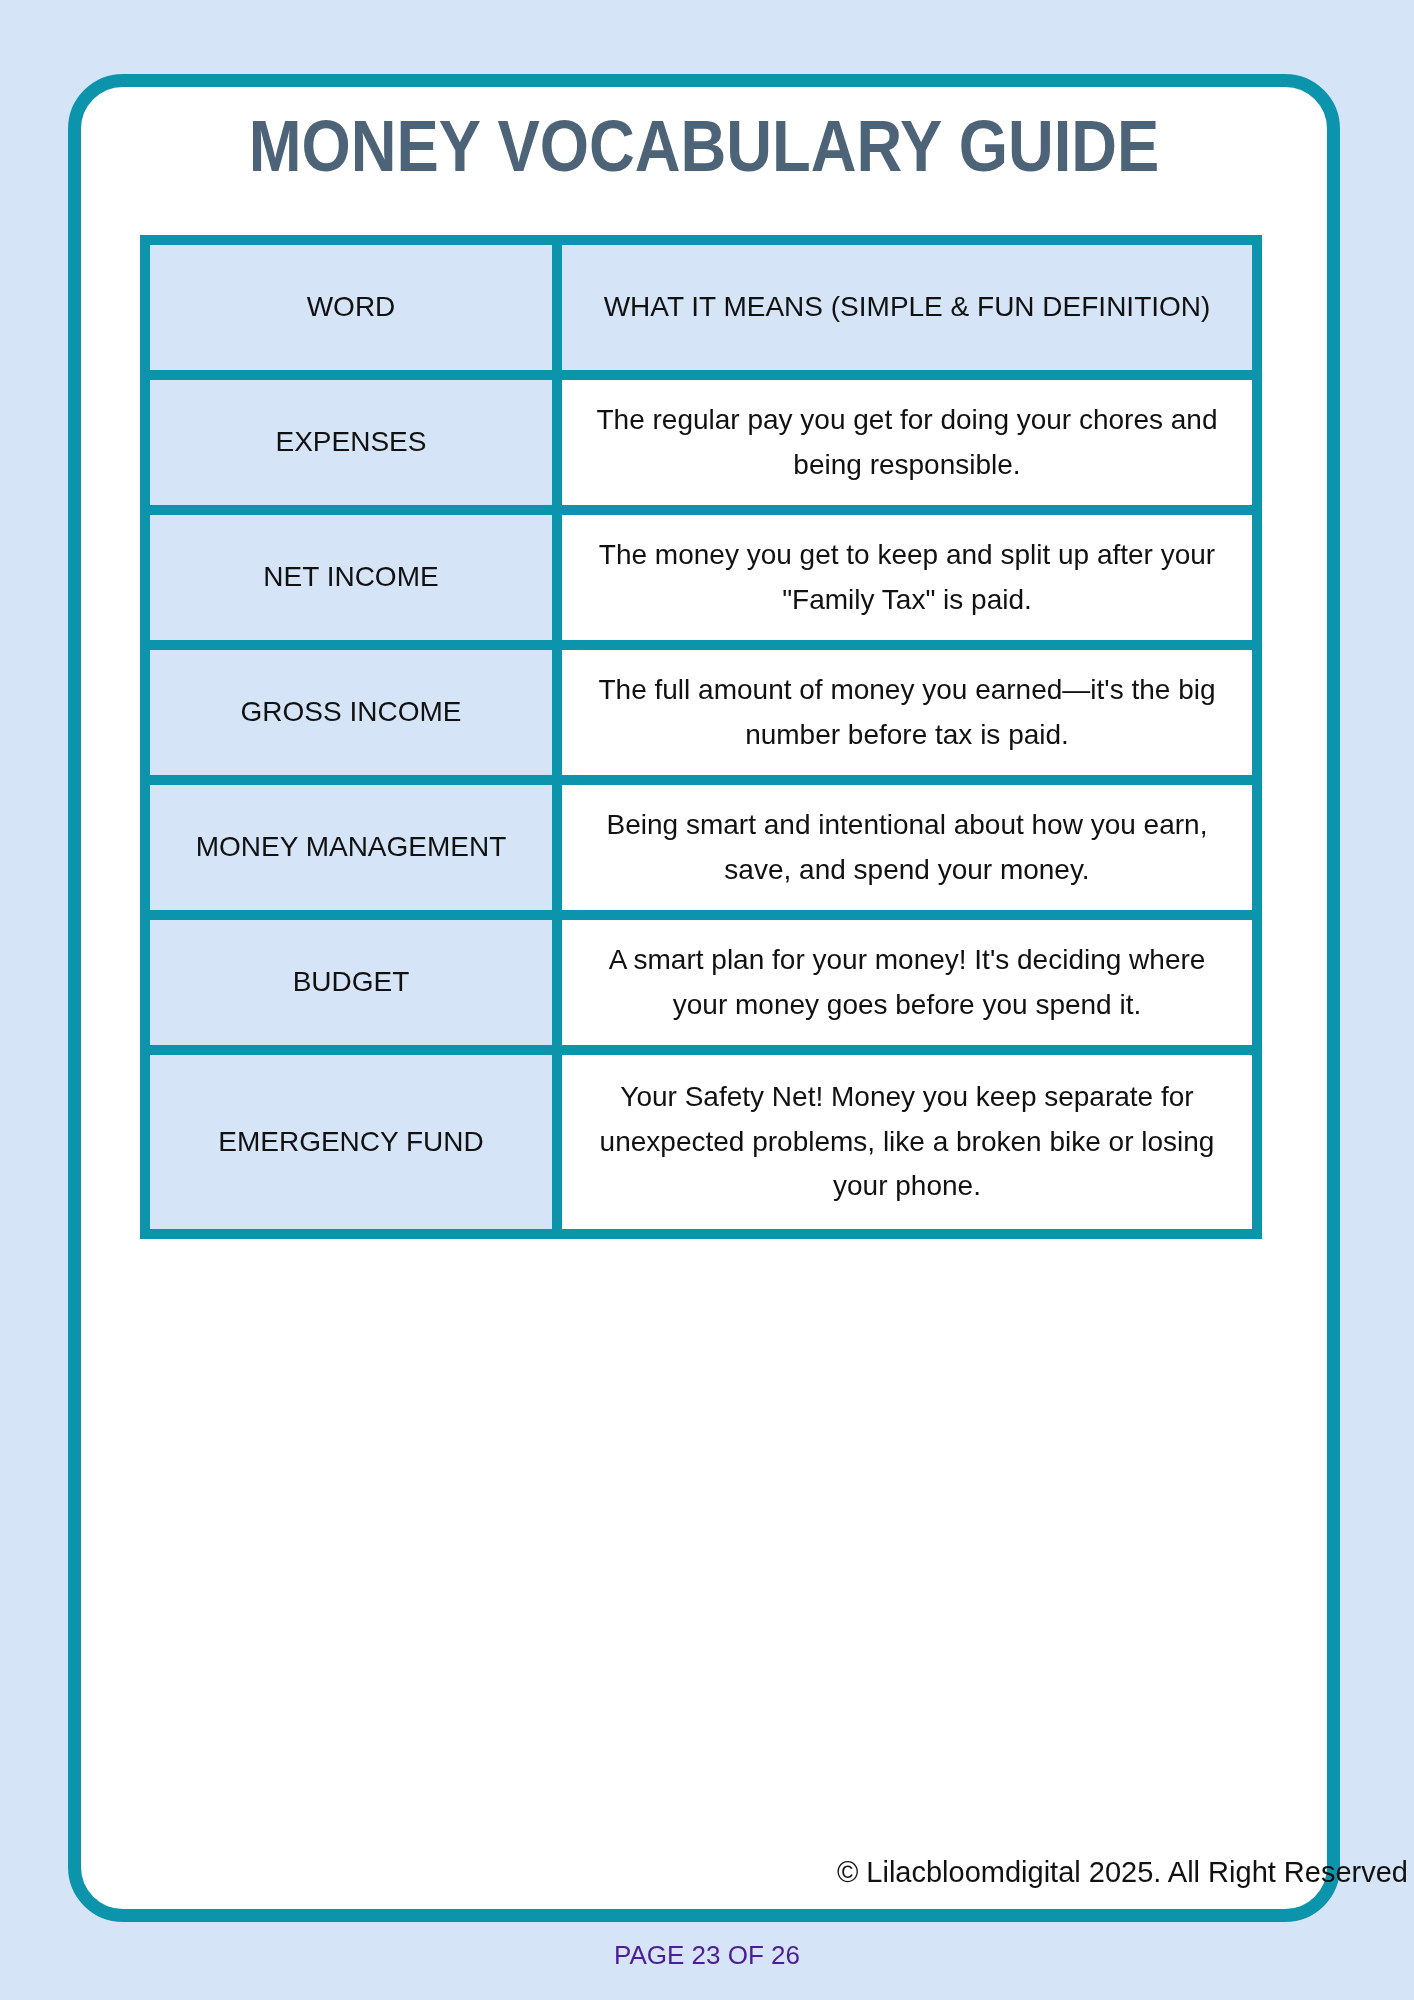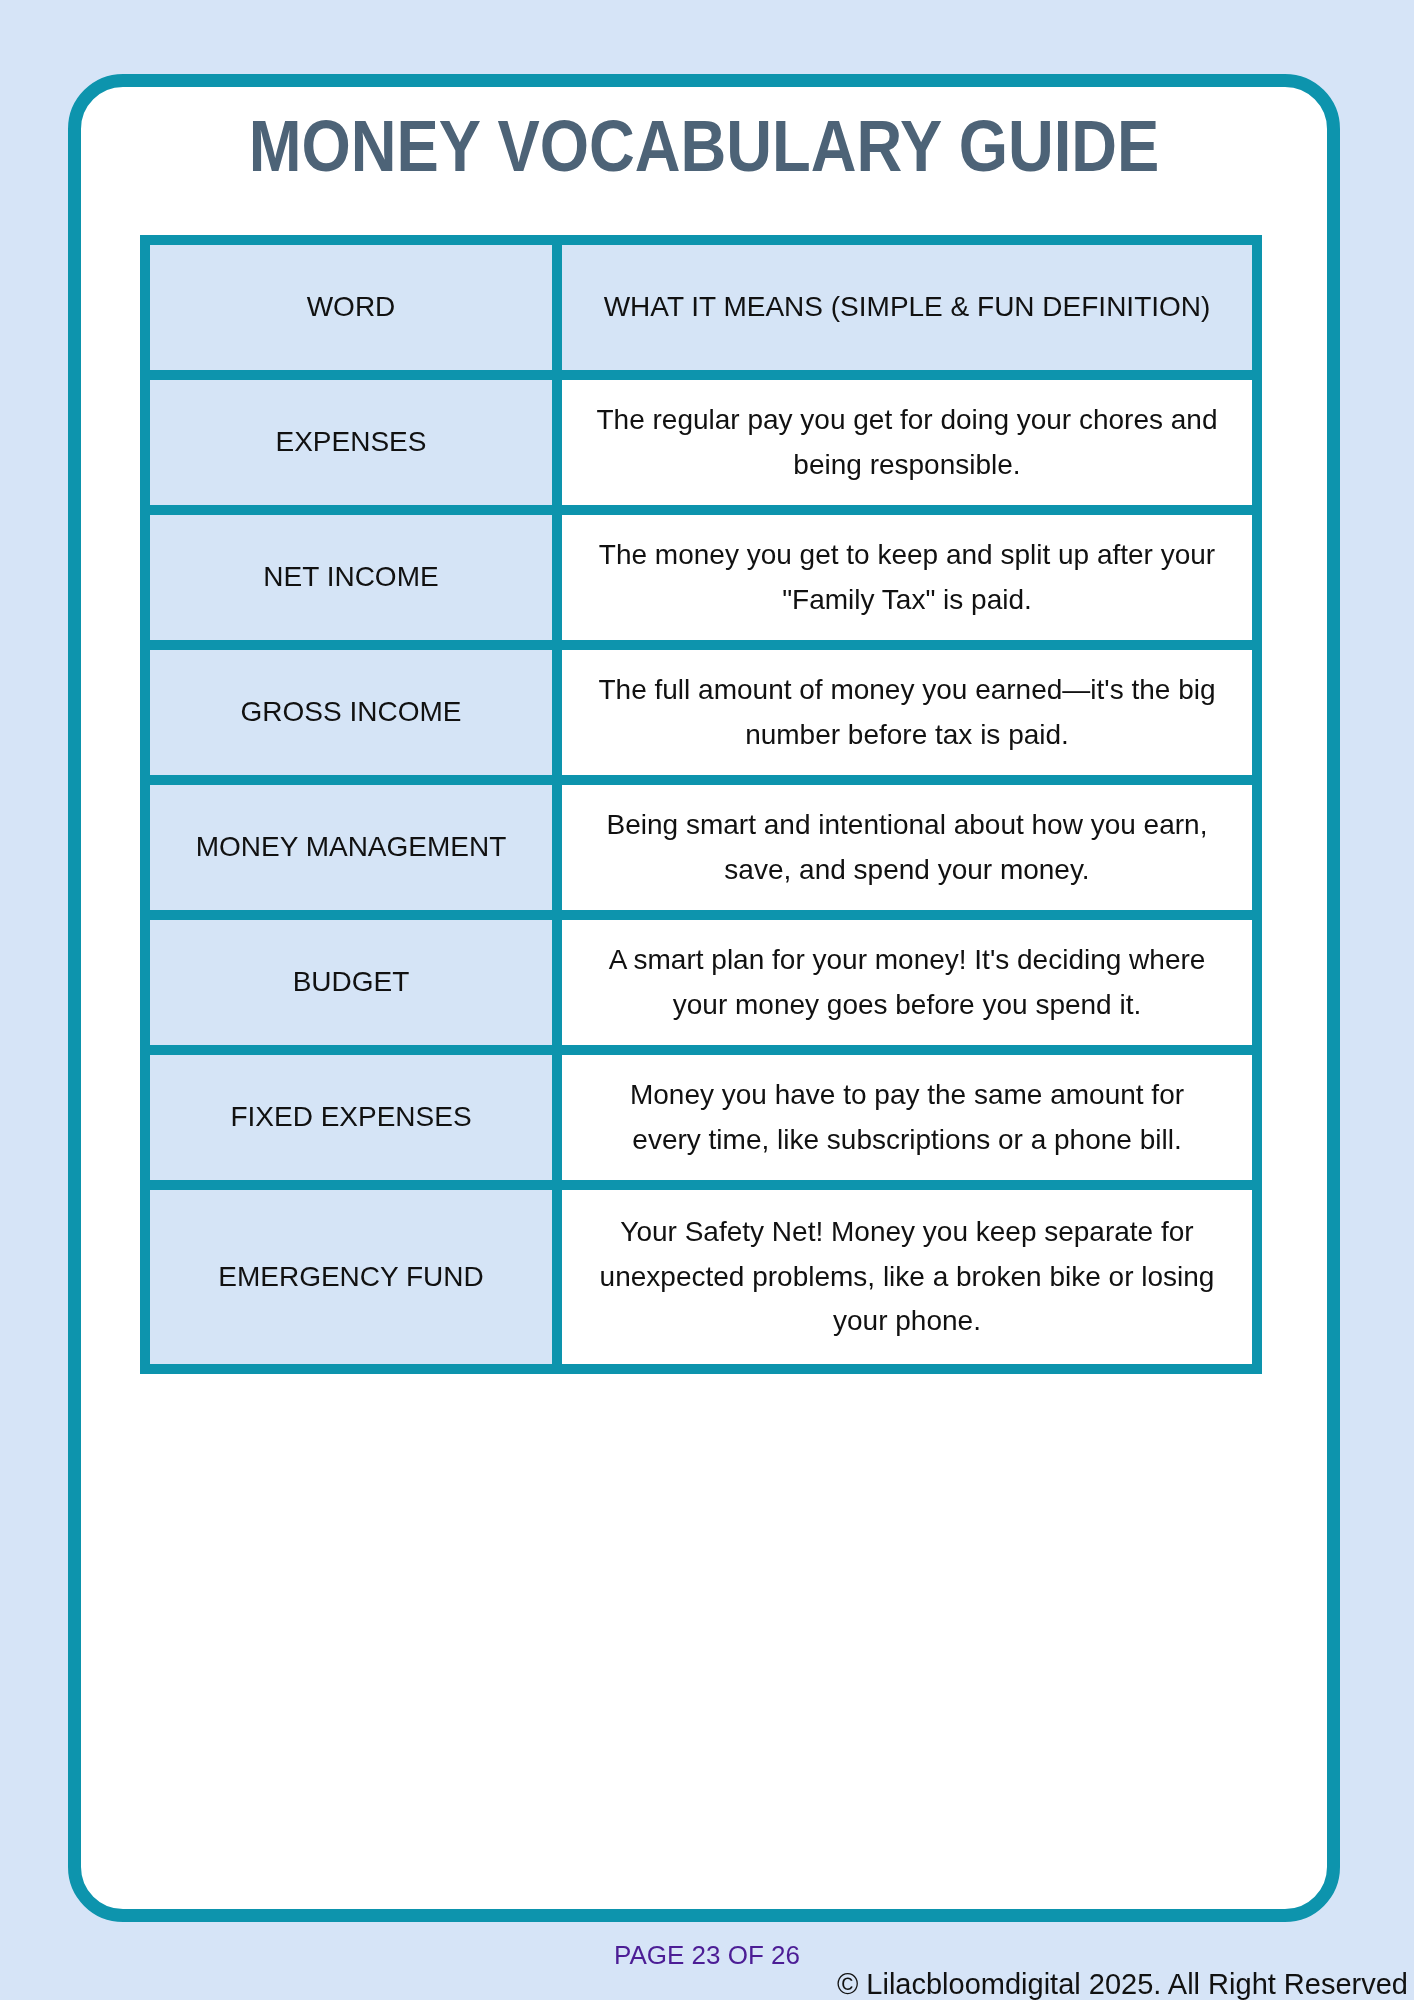--- a/index.html
+++ b/index.html
@@ -70,21 +70,21 @@
     left: 0;
     right: 0;
     top: 1940px;
     text-align: center;
     font-size: 26px;
     color: #4c1d95;
   }
   .copyright {
     position: absolute;
     right: 6px;
-    top: 1968px;
+    top: 1856px;
     font-size: 29px;
     color: #111111;
   }
 </style>
 </head>
 <body>
 
 <div class="card">
   <h1 class="title">MONEY VOCABULARY GUIDE</h1>
 
@@ -119,24 +119,20 @@
     <td class="word-cell">MONEY MANAGEMENT</td>
     <td class="definition-cell">Being smart and intentional about how you earn, save, and spend your money.</td>
   </tr>
 
   <tr>
     <td class="word-cell">BUDGET</td>
     <td class="definition-cell">A smart plan for your money! It's deciding where your money goes before you spend it.</td>
   </tr>
 
 
-  <tr>
-    <td class="word-cell">FIXED EXPENSES</td>
-    <td class="definition-cell">Money you have to pay the same amount for every time, like subscriptions or a phone bill.</td>
-  </tr>
 
 
   <tr>
     <td class="word-cell">EMERGENCY FUND</td>
     <td class="definition-cell">Your Safety Net! Money you keep separate for unexpected problems, like a broken bike or losing your phone.</td>
   </tr>
 </tbody>
   </table>
 </div>
 

